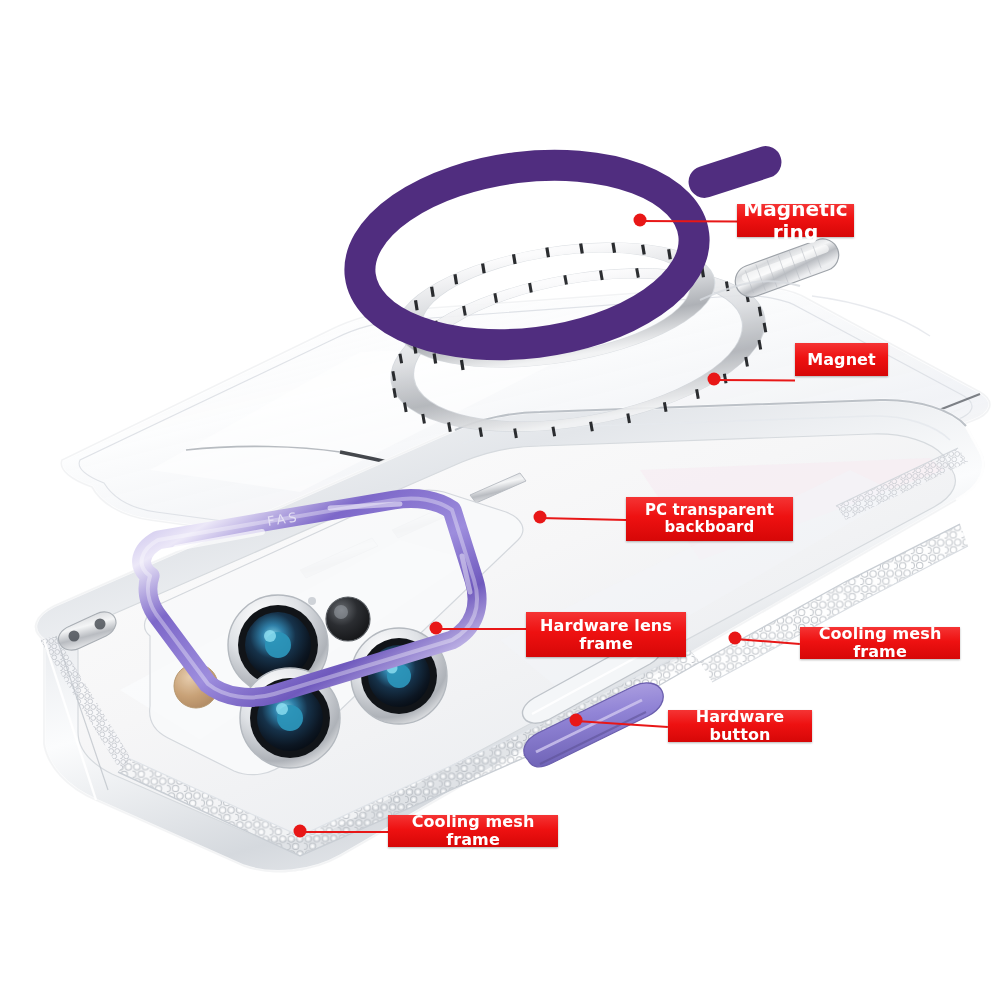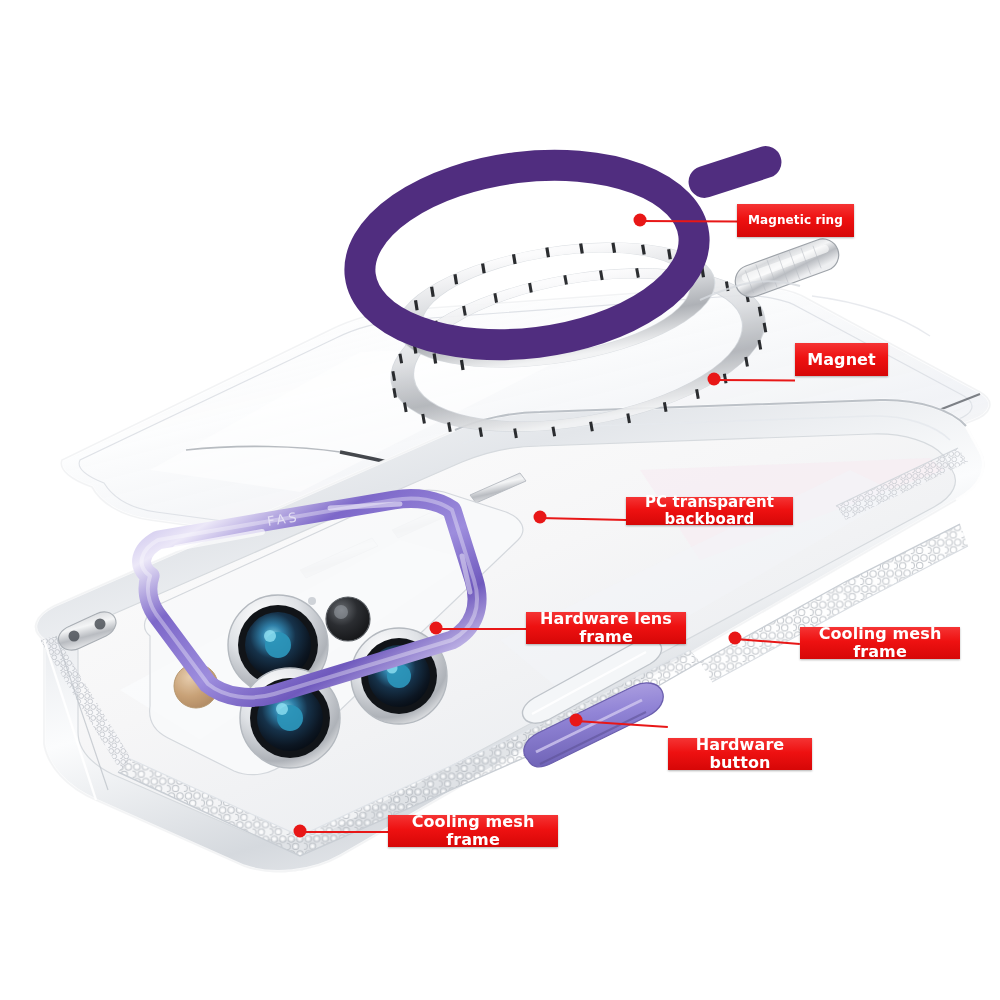--- a/index.html
+++ b/index.html
@@ -414,35 +414,35 @@
       </g>
     </g>
 
     <path d="M700,300 C740,282 766,276 800,286" fill="none" stroke="#d7dbe0" stroke-width="2" opacity="0.8"></path>
     <path d="M812,296 C860,302 900,316 930,336" fill="none" stroke="#e2e5ea" stroke-width="1.4" opacity="0.8"></path>
   </svg>
 
   <div id="callout-layer">
       <div class="lead-line" style="left: 640px; top: 220px; width: 97.0013px; transform: rotate(0.295336deg);"></div>
       <div class="lead-dot" style="left: 640px; top: 220px;"></div>
-      <div class="callout" style="left: 737px; top: 204px; width: 117px; height: 33px; font-size: 12px;">Magnetic ring</div>
+      <div class="callout" style="left: 737px; top: 204px; width: 117px; height: 33px; font-size: 20px;">Magnetic ring</div>
       <div class="lead-line" style="left: 714px; top: 379px; width: 81.0015px; transform: rotate(0.353673deg);"></div>
       <div class="lead-dot" style="left: 714px; top: 379px;"></div>
       <div class="callout" style="left: 795px; top: 343px; width: 93px; height: 33px; font-size: 16px;">Magnet</div>
       <div class="lead-line" style="left: 540px; top: 517px; width: 86.0233px; transform: rotate(1.33222deg);"></div>
       <div class="lead-dot" style="left: 540px; top: 517px;"></div>
-      <div class="callout" style="left: 626px; top: 497px; width: 167px; height: 28px; font-size: 15px;">PC transparent
+      <div class="callout" style="left: 626px; top: 497px; width: 167px; height: 44px; font-size: 15px;">PC transparent
 backboard</div>
       <div class="lead-line" style="left: 436px; top: 628px; width: 90px; transform: rotate(0deg);"></div>
       <div class="lead-dot" style="left: 436px; top: 628px;"></div>
-      <div class="callout" style="left: 526px; top: 612px; width: 160px; height: 32px; font-size: 16px;">Hardware lens frame</div>
+      <div class="callout" style="left: 526px; top: 612px; width: 160px; height: 45px; font-size: 16px;">Hardware lens frame</div>
       <div class="lead-line" style="left: 735px; top: 638px; width: 65.192px; transform: rotate(4.39871deg);"></div>
       <div class="lead-dot" style="left: 735px; top: 638px;"></div>
       <div class="callout" style="left: 800px; top: 627px; width: 160px; height: 32px; font-size: 16px;">Cooling mesh frame</div>
       <div class="lead-line" style="left: 576px; top: 720px; width: 92.1954px; transform: rotate(3.7314deg);"></div>
       <div class="lead-dot" style="left: 576px; top: 720px;"></div>
-      <div class="callout" style="left: 668px; top: 738px; width: 144px; height: 32px; font-size: 16px;">Hardware button</div>
+      <div class="callout" style="left: 668px; top: 710px; width: 144px; height: 32px; font-size: 16px;">Hardware button</div>
       <div class="lead-line" style="left: 300px; top: 831px; width: 88px; transform: rotate(0deg);"></div>
       <div class="lead-dot" style="left: 300px; top: 831px;"></div>
       <div class="callout" style="left: 388px; top: 815px; width: 170px; height: 32px; font-size: 16px;">Cooling mesh frame</div>
     </div>
 
 </div>
 
 </body></html>

